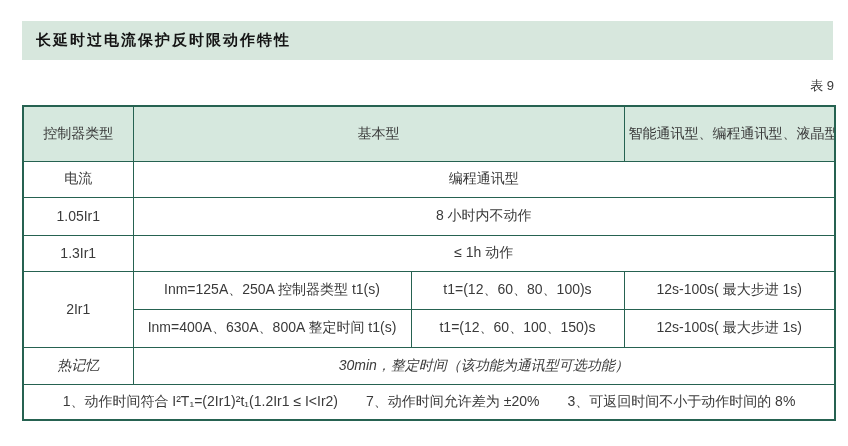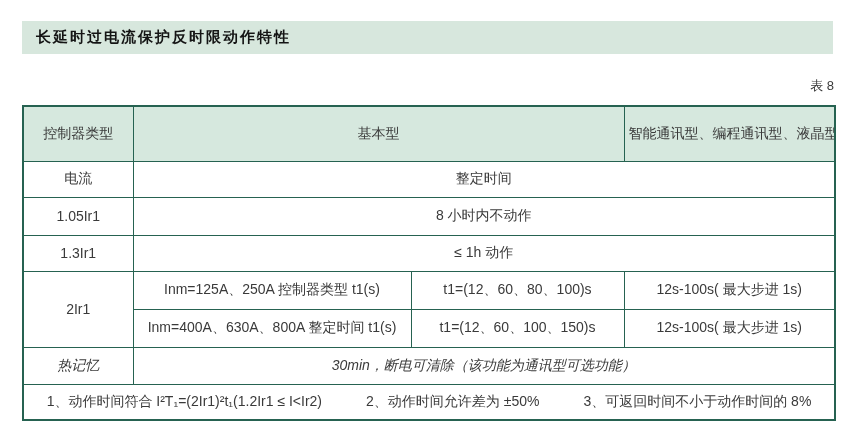--- a/index.html
+++ b/index.html
@@ -17,21 +17,21 @@
   .page{
     position:relative;
     width:848px;
     height:446px;
     background:#ffffff;
     overflow:hidden;
   }
   .title-band{
     position:absolute;
     left:22px; top:21px;
-    width:811px; height:33px;
+    width:811px; height:39px;
     background:var(--band-bg);
     display:flex;
     align-items:center;
     padding-left:14px;
     box-sizing:border-box;
   }
   .title-band h1{
     margin:0;
     font-size:15px;
     font-weight:bold;
@@ -66,52 +66,52 @@
   table.spec th.hdr{
     background:var(--header-bg);
   }
   tr.h-header{height:55px;}
   tr.h-std36{height:36px;padding-left:24px;}
   tr.h-std37{height:37px;font-style:italic;}
   tr.h-std38{height:38px;}
   td.notes-cell .notes-wrap{
     display:flex;
     justify-content:center;
-    gap:44px;
+    gap:28px;
   }
 </style>
 </head>
 <body>
 
 <div class="page">
 
   <div class="title-band">
     <h1>长延时过电流保护反时限动作特性</h1>
   </div>
 
-  <div class="table-label">表 8</div>
+  <div class="table-label">表 9</div>
 
   <table class="spec">
     <colgroup>
       <col style="width:110px">
       <col style="width:278px">
       <col style="width:213px">
       <col style="width:211px">
     </colgroup>
 
     <tbody>
         <tr class="h-header">
       <th class="hdr">控制器类型</th>
       <th class="hdr" colspan="2">基本型</th>
       <th class="hdr">智能通讯型、编程通讯型、液晶型</th>
     </tr>
 
     <tr class="h-std36">
       <td>电流</td>
-      <td colspan="3">整定时间</td>
+      <td colspan="3">编程通讯型</td>
     </tr>
 
     <tr class="h-std38">
       <td>1.05Ir1</td>
       <td colspan="3">8 小时内不动作</td>
     </tr>
 
     <tr class="h-std36">
       <td>1.3Ir1</td>
       <td colspan="3">≤ 1h 动作</td>
@@ -125,28 +125,28 @@
     </tr>
 
     <tr class="h-std38">
       <td>Inm=400A、630A、800A 整定时间 t1(s)</td>
       <td>t1=(12、60、100、150)s</td>
       <td>12s-100s( 最大步进 1s)</td>
     </tr>
 
     <tr class="h-std37">
       <td>热记忆</td>
-      <td colspan="3">30min，断电可清除（该功能为通讯型可选功能）</td>
+      <td colspan="3">30min，整定时间（该功能为通讯型可选功能）</td>
     </tr>
 
     <tr class="h-std36">
       <td colspan="4" class="notes-cell">
         <div class="notes-wrap">
           <span>1、动作时间符合 I²T₁=(2Ir1)²t₁(1.2Ir1 ≤ I&lt;Ir2)</span>
-          <span>2、动作时间允许差为 ±50%</span>
+          <span>7、动作时间允许差为 ±20%</span>
           <span>3、可返回时间不小于动作时间的 8%</span>
         </div>
       </td>
     </tr>
   </tbody>
     </table>
 
 </div>
 
 </body></html>

